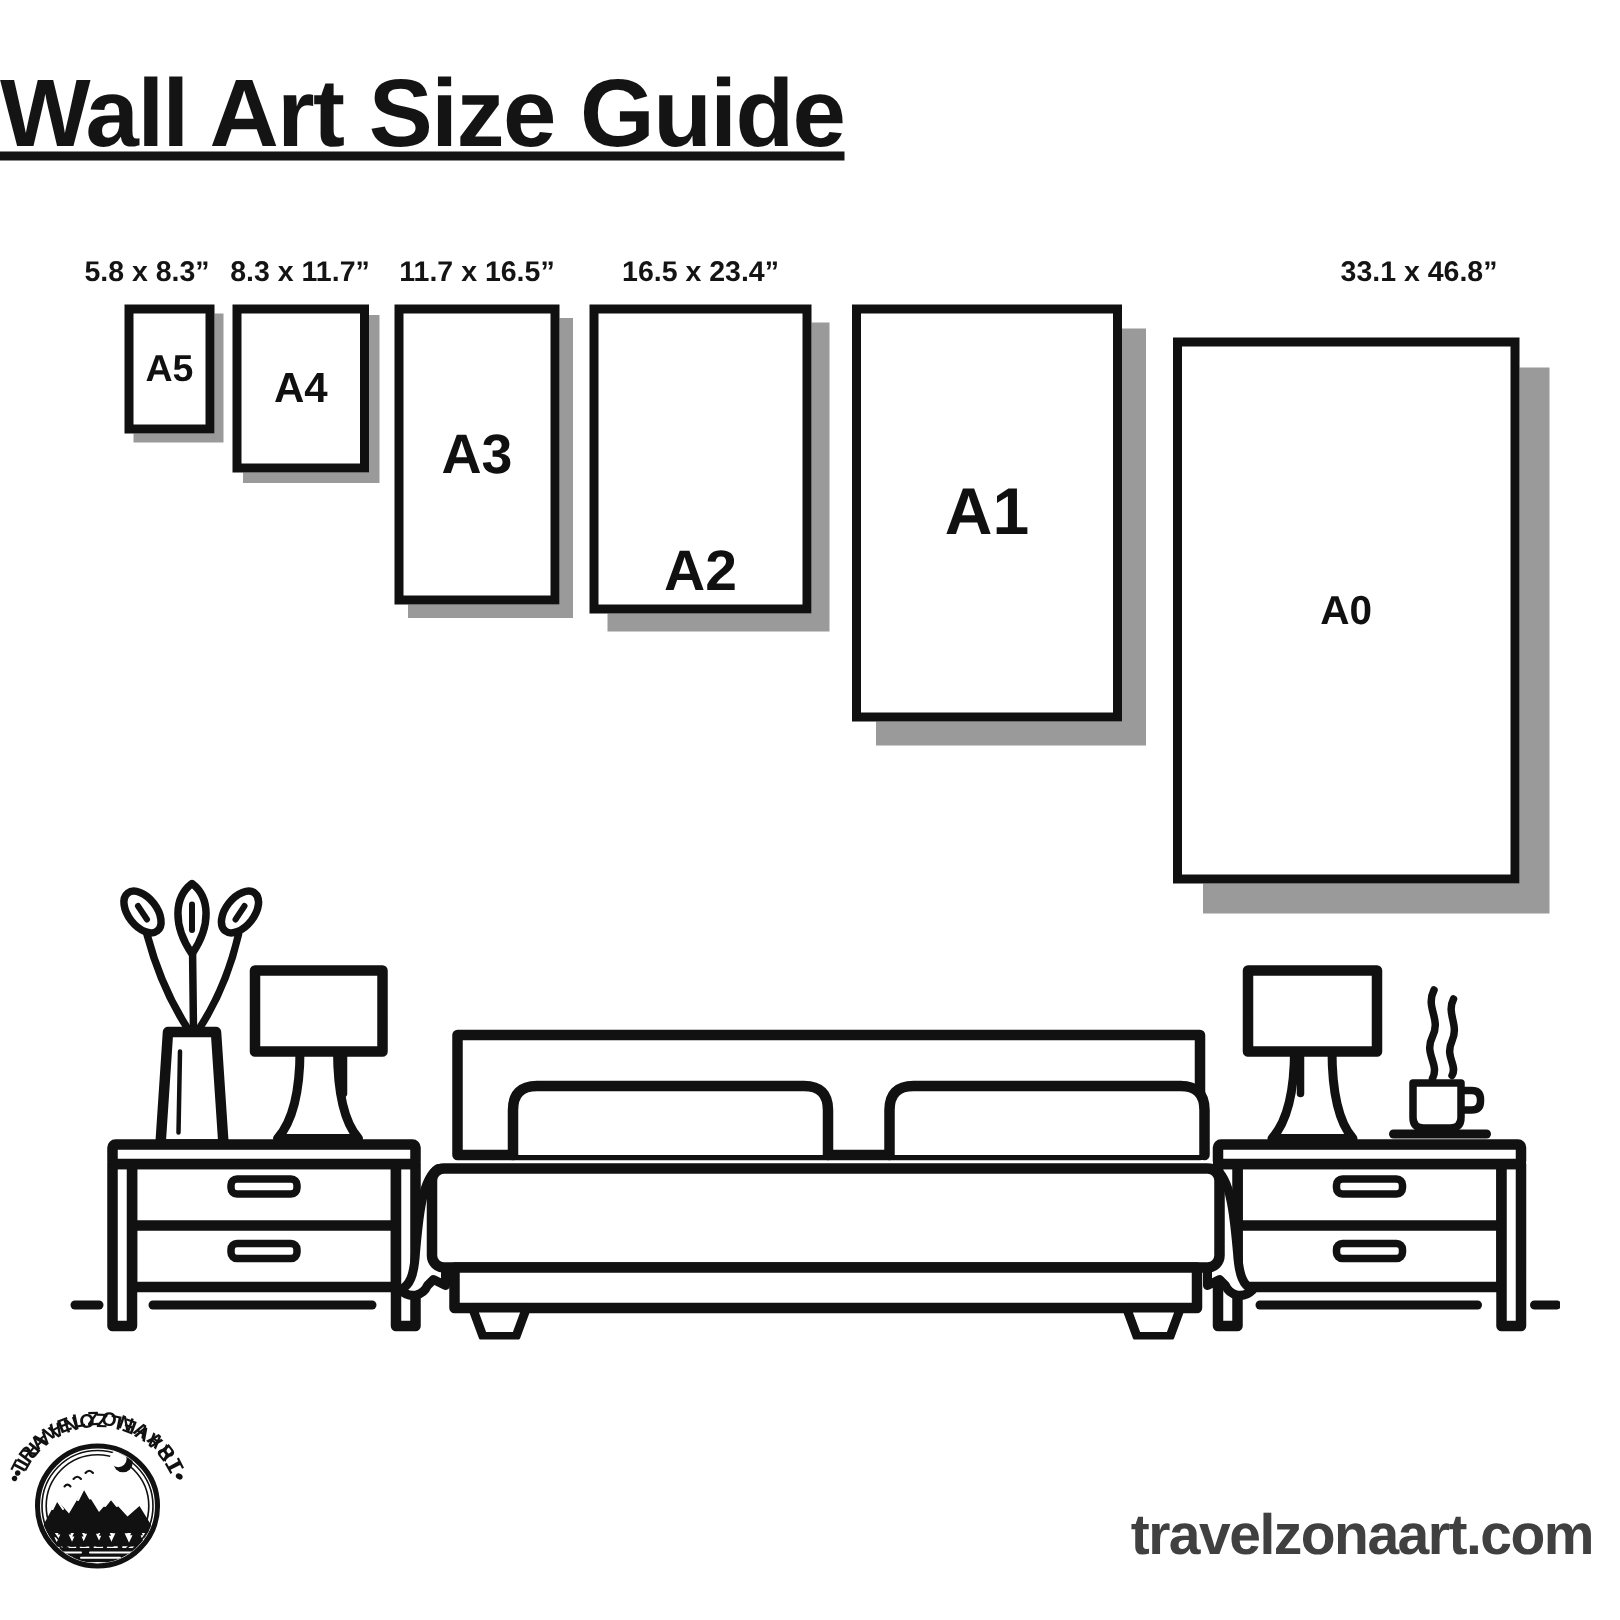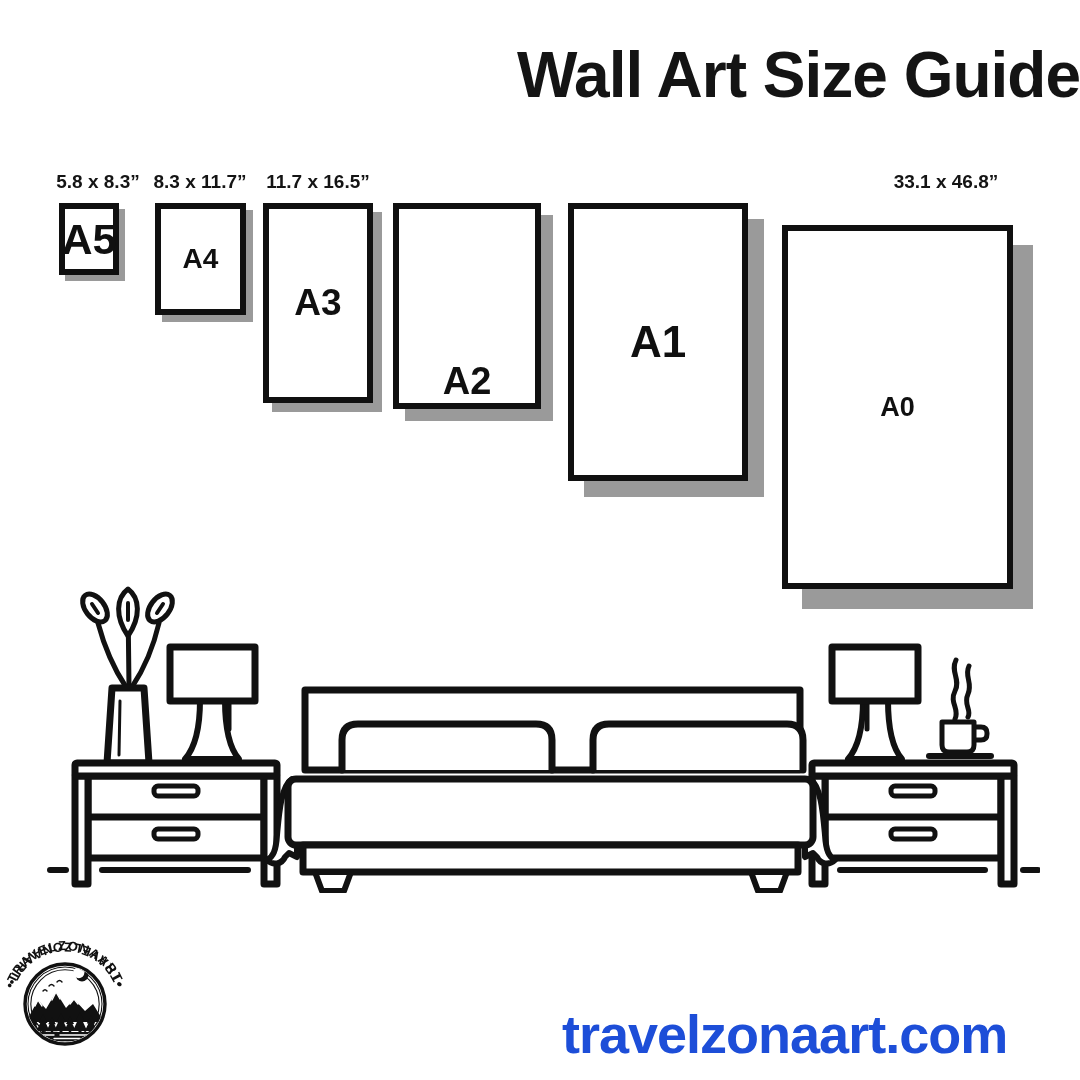--- a/index.html
+++ b/index.html
@@ -1,48 +1,49 @@
 <!DOCTYPE html>
 <html><head>
 <meta charset="utf-8">
 <style>
   html,body{margin:0;padding:0;background:#fff;}
   .canvas{position:relative;width:1080px;height:1080px;background:#ffffff;overflow:hidden;
           font-family:"Liberation Sans",sans-serif;color:#121212;}
-  .title{position:absolute;top:38px;left:0;width:1080px;text-align:right;
-         font-size:64px;font-weight:800;letter-spacing:-1px;color:#141414;white-space:nowrap;}
+  .title{position:absolute;top:38px;left:0;width:1080px;text-align:left;
+         font-size:64px;font-weight:800;letter-spacing:-1px;color:#141414;white-space:nowrap;text-decoration:underline;}
   .dim{position:absolute;top:171px;width:220px;margin-left:-110px;text-align:center;
        font-size:19px;font-weight:bold;color:#141414;white-space:nowrap;}
   .dim.a5{left:98px}.dim.a4{left:200px}.dim.a3{left:318px}
   .dim.a2{left:467px}.dim.a1{left:658px}.dim.a0{left:946px}
   .paper{position:absolute;top:203px;background:#fff;border:6px solid #101010;box-sizing:border-box;
          display:flex;align-items:center;justify-content:center;font-weight:bold;color:#101010;}
-  .paper.a5{left:59px;width:60px;height:72px;font-size:43px;box-shadow:6px 6px 0 #9a9a9a;}
+  .paper.a5{left:83px;width:60px;height:86px;font-size:25px;box-shadow:6px 6px 0 #9a9a9a;}
   .paper.a4{left:155px;width:91px;height:112px;font-size:28px;box-shadow:7px 7px 0 #9a9a9a;}
   .paper.a3{left:263px;width:110px;height:200px;font-size:37px;box-shadow:9px 9px 0 #9a9a9a;}
   .paper.a2{left:393px;width:148px;height:206px;font-size:38px;box-shadow:12px 12px 0 #9a9a9a;align-items:flex-end;}
   .paper.a1{left:568px;width:180px;height:278px;font-size:44px;box-shadow:16px 16px 0 #9a9a9a;}
   .paper.a0{left:782px;width:231px;height:364px;font-size:27px;box-shadow:20px 20px 0 #9a9a9a;margin-top:22px;}
   .scene{position:absolute;left:40px;top:583px;width:1000px;height:310px;}
   .scene path,.scene rect,.scene line{vector-effect:none;}
   .logo{position:absolute;left:2px;top:928px;width:126px;height:152px;}
   .logo text{font-family:"Liberation Sans",sans-serif;font-weight:bold;font-size:13px;fill:#111;}
-  .website{position:absolute;left:562px;top:1003px;width:500px;text-align:left;
-           font-size:54px;font-weight:800;letter-spacing:-1px;color:#1d4ed8;white-space:nowrap;}
+  .website{position:absolute;left:562px;top:1003px;width:500px;text-align:right;
+           font-size:38px;font-weight:800;letter-spacing:-1px;color:#404040;white-space:nowrap;}
 </style>
 </head>
 <body>
 
 <div class="canvas">
 
   <div class="title">Wall Art Size Guide</div>
 
   <div class="dim a5">5.8 x 8.3”</div>
   <div class="dim a4">8.3 x 11.7”</div>
   <div class="dim a3">11.7 x 16.5”</div>
+  <div class="dim a2">16.5 x 23.4”</div>
   <div class="dim a0">33.1 x 46.8”</div>
 
   <div class="paper a5">
       <span>A5</span>
     </div>
   <div class="paper a4">
       <span>A4</span>
     </div>
   <div class="paper a3">
       <span>A3</span>

